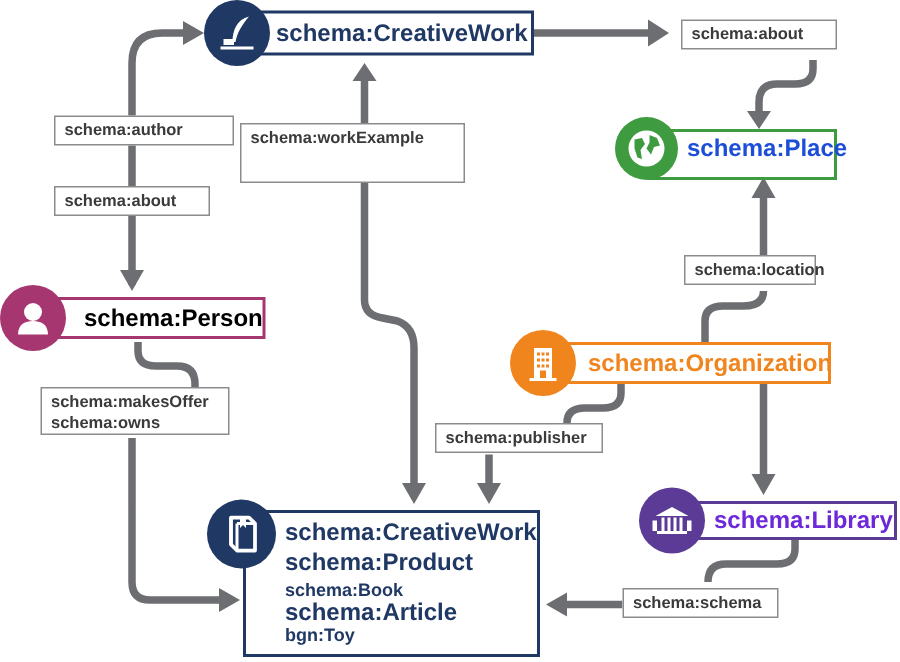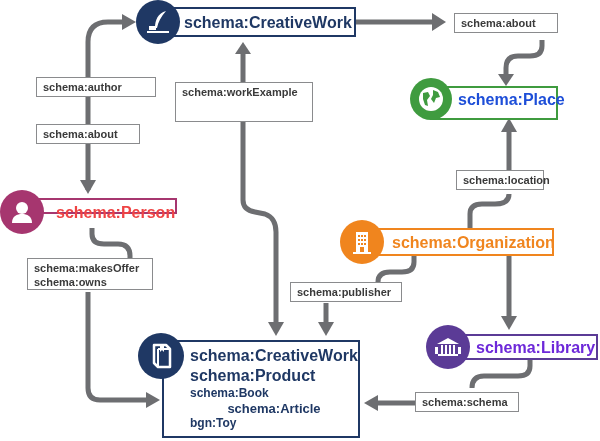--- a/index.html
+++ b/index.html
@@ -51,21 +51,21 @@
   <polygon class="arrow" points="501,316 517,316 509,330"></polygon>
 
   <path class="edge" d="M530 357 L530 366 Q530 376 518 376 L484 376 Q472 376 472 388"></path>
   <path class="edge" d="M415 403 L376 403"></path>
   <polygon class="arrow" points="378,395 364,403 378,411"></polygon>
 </svg>
 
 <div class="label-box" style="left:36px;top:77px;width:120px;">schema:author</div>
 <div class="label-box" style="left:36px;top:124px;width:104px;">schema:about</div>
 <div class="label-box" style="left:454px;top:13px;width:104px;">schema:about</div>
-<div class="label-box" style="left:175px;top:82px;width:138px;height:40px;">
+<div class="label-box" style="left:160px;top:82px;width:150px;height:40px;">
   <div>schema:workExample</div>
 </div>
 <div class="label-box" style="left:27px;top:258px;width:126px;height:32px;">
   <div>schema:makesOffer</div>
   <div>schema:owns</div>
 </div>
 <div class="label-box" style="left:456px;top:170px;width:88px;">schema:location</div>
 <div class="label-box" style="left:290px;top:282px;width:112px;">schema:publisher</div>
 <div class="label-box" style="left:415px;top:392px;width:104px;">schema:schema</div>
 
@@ -83,21 +83,21 @@
 <div class="node" style="left:432px;top:86px;width:126px;height:34px;border-color:#3f9b3f;color:#1d4ed8;padding:1px 0 0 24px;">
   <span class="name">schema:Place</span>
 </div>
 <div class="circle" style="left:410px;top:78px;width:42px;height:42px;background:#3f9b3f;">
   <svg width="30" height="30" viewBox="0 0 30 30">
       <circle cx="15" cy="15" r="12" fill="#fff"></circle>
       <path d="M7 9 L12 8 L14 12 L11 16 L12 22 L9 21 L7 15 Z M17 6 L22 8 L24 13 L20 14 L18 19 L15 15 L17 11 Z" fill="#3f9b3f"></path>
     </svg>
 </div>
 
-<div class="node" style="left:24px;top:198px;width:153px;height:16px;border-color:#a6366f;color:#ef4444;padding:2px 0 0 30px;">
+<div class="node" style="left:24px;top:198px;width:153px;height:28px;border-color:#a6366f;color:#000000;padding:2px 0 0 30px;">
   <span class="name">schema:Person</span>
 </div>
 <div class="circle" style="left:0px;top:190px;width:44px;height:44px;background:#a6366f;">
   <svg width="26" height="26" viewBox="0 0 26 26">
       <circle cx="13" cy="9" r="6" fill="#fff"></circle>
       <path d="M3 24 C3 17 8 15 13 15 C18 15 23 17 23 24 Z" fill="#fff"></path>
     </svg>
 </div>
 
 <div class="node" style="left:376px;top:228px;width:178px;height:28px;border-color:#f0851e;color:#f0851e;padding:2px 0 0 14px;">
@@ -137,21 +137,21 @@
         <rect x="24" y="12" width="3" height="7"></rect>
         <rect x="4" y="19" width="20" height="2"></rect>
       </g>
     </svg>
 </div>
 
 <div class="node" style="left:162px;top:340px;width:198px;height:98px;border-color:#1f3864;color:#1f3864;padding:4px 0 0 26px;">
   <span class="name" style="font-size:16px;line-height:20px;">schema:CreativeWork</span>
   <span class="name" style="font-size:16px;line-height:20px;">schema:Product</span>
   <span style="display:block;font-size:12px;line-height:15px;">schema:Book</span>
-  <span style="display:block;font-size:13px;line-height:15px;text-align:center;">schema:Article</span>
+  <span style="display:block;font-size:16px;line-height:15px;">schema:Article</span>
   <span style="display:block;font-size:12px;line-height:15px;">bgn:Toy</span>
 </div>
 <div class="circle" style="left:138px;top:333px;width:46px;height:46px;background:#1f3864;">
   <svg width="26" height="28" viewBox="0 0 26 28">
       <path d="M6 3 L18 3 L22 7 L22 25 L10 25 L6 21 Z" fill="none" stroke="#fff" stroke-width="2.5" stroke-linejoin="round"></path>
       <path d="M6 3 L6 21 M10 7 L22 7 M10 7 L10 25" fill="none" stroke="#fff" stroke-width="2"></path>
       <path d="M12 3 L12 10 L14 8 L16 10 L16 3" fill="#fff"></path>
     </svg>
 </div>
 

